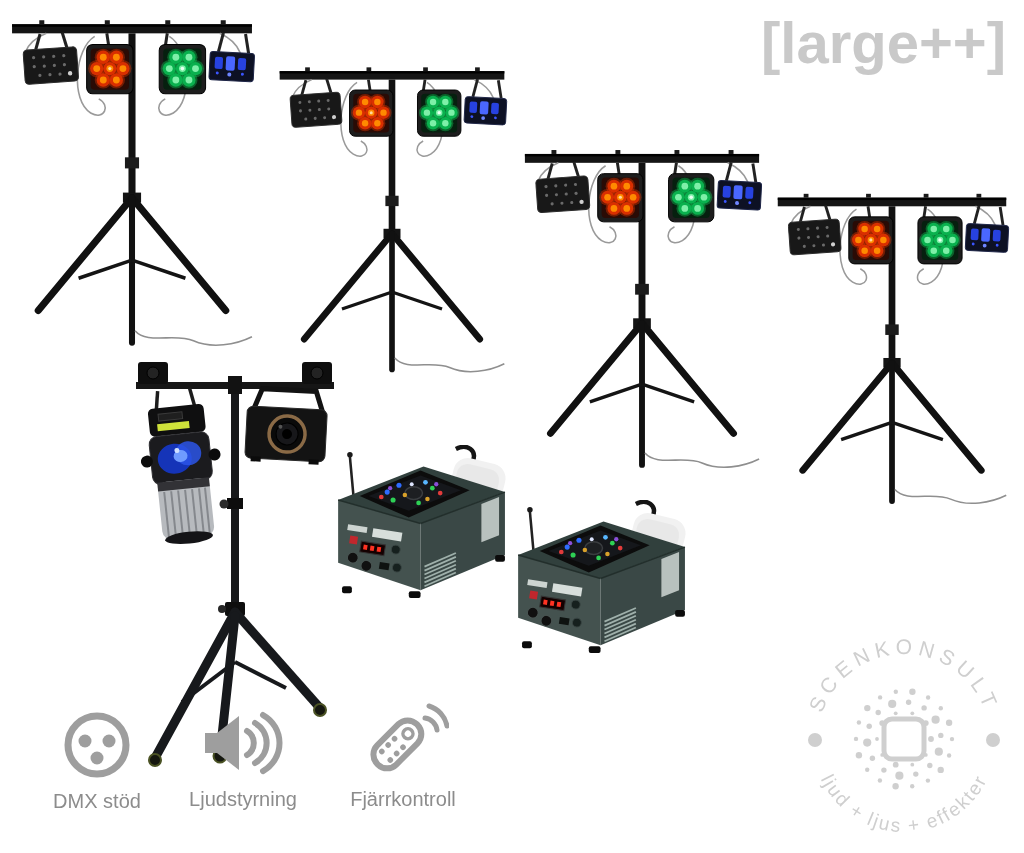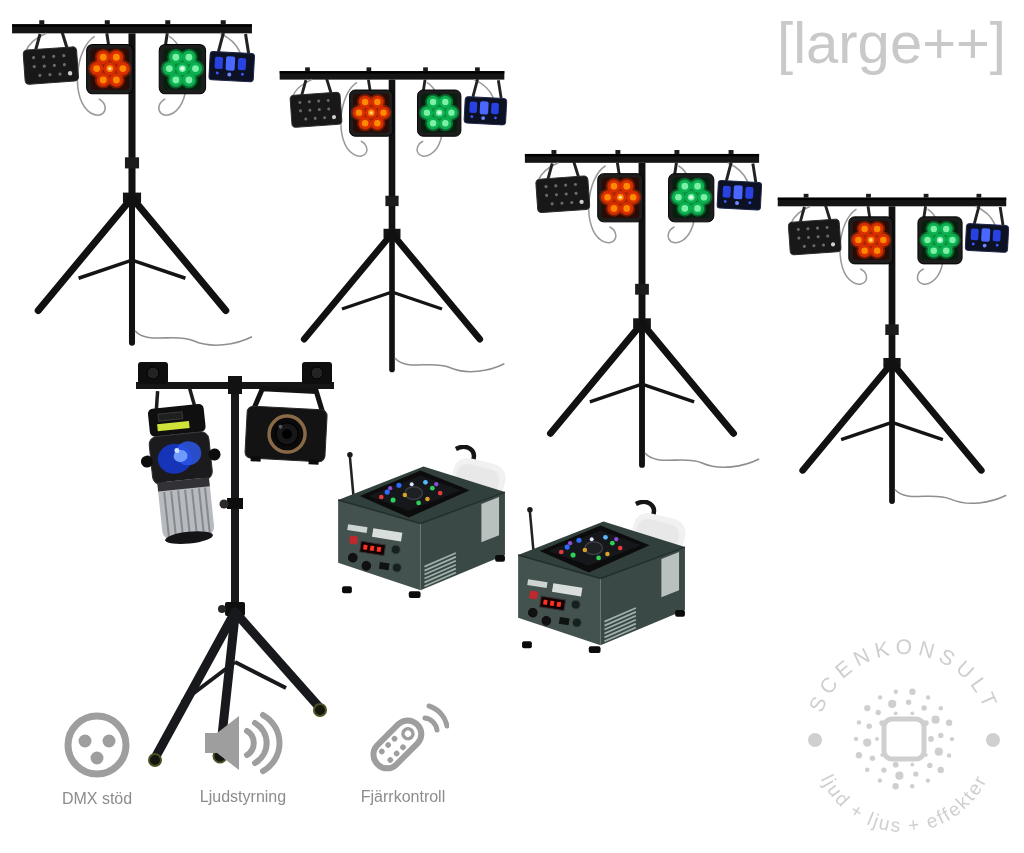--- a/index.html
+++ b/index.html
@@ -2,25 +2,25 @@
 <html><head>
 <meta charset="utf-8">
 <style>
   html,body{margin:0;padding:0;}
   body{
     width:1024px;height:853px;position:relative;overflow:hidden;
     background:#ffffff;font-family:"Liberation Sans", sans-serif;
   }
   .wordmark{
     position:absolute;top:14px;right:18px;
-    font-size:58px;line-height:1;color:#c9c9c9;font-weight:400;letter-spacing:0px;
+    font-size:58px;line-height:1;color:#c9c9c9;font-weight:700;letter-spacing:0px;
   }
   .feature{position:absolute;width:110px;text-align:center;}
   .feature .ic{display:block;margin:0 auto;}
-  .feature .lbl{display:block;margin-top:6px;font-size:16px;color:#8c8c8c;}
+  .feature .lbl{display:block;margin-top:6px;font-size:20px;color:#8c8c8c;}
   .f1{left:42px;top:708px;}
   .f2{left:188px;top:704px;}
   .f3{left:348px;top:696px;text-align:center;}
   svg.kit,svg.fog,svg.stand,svg.logo{position:absolute;}
 </style>
 </head>
 <body>
 
 <svg width="0" height="0" style="position:absolute" aria-hidden="true">
   <defs>

